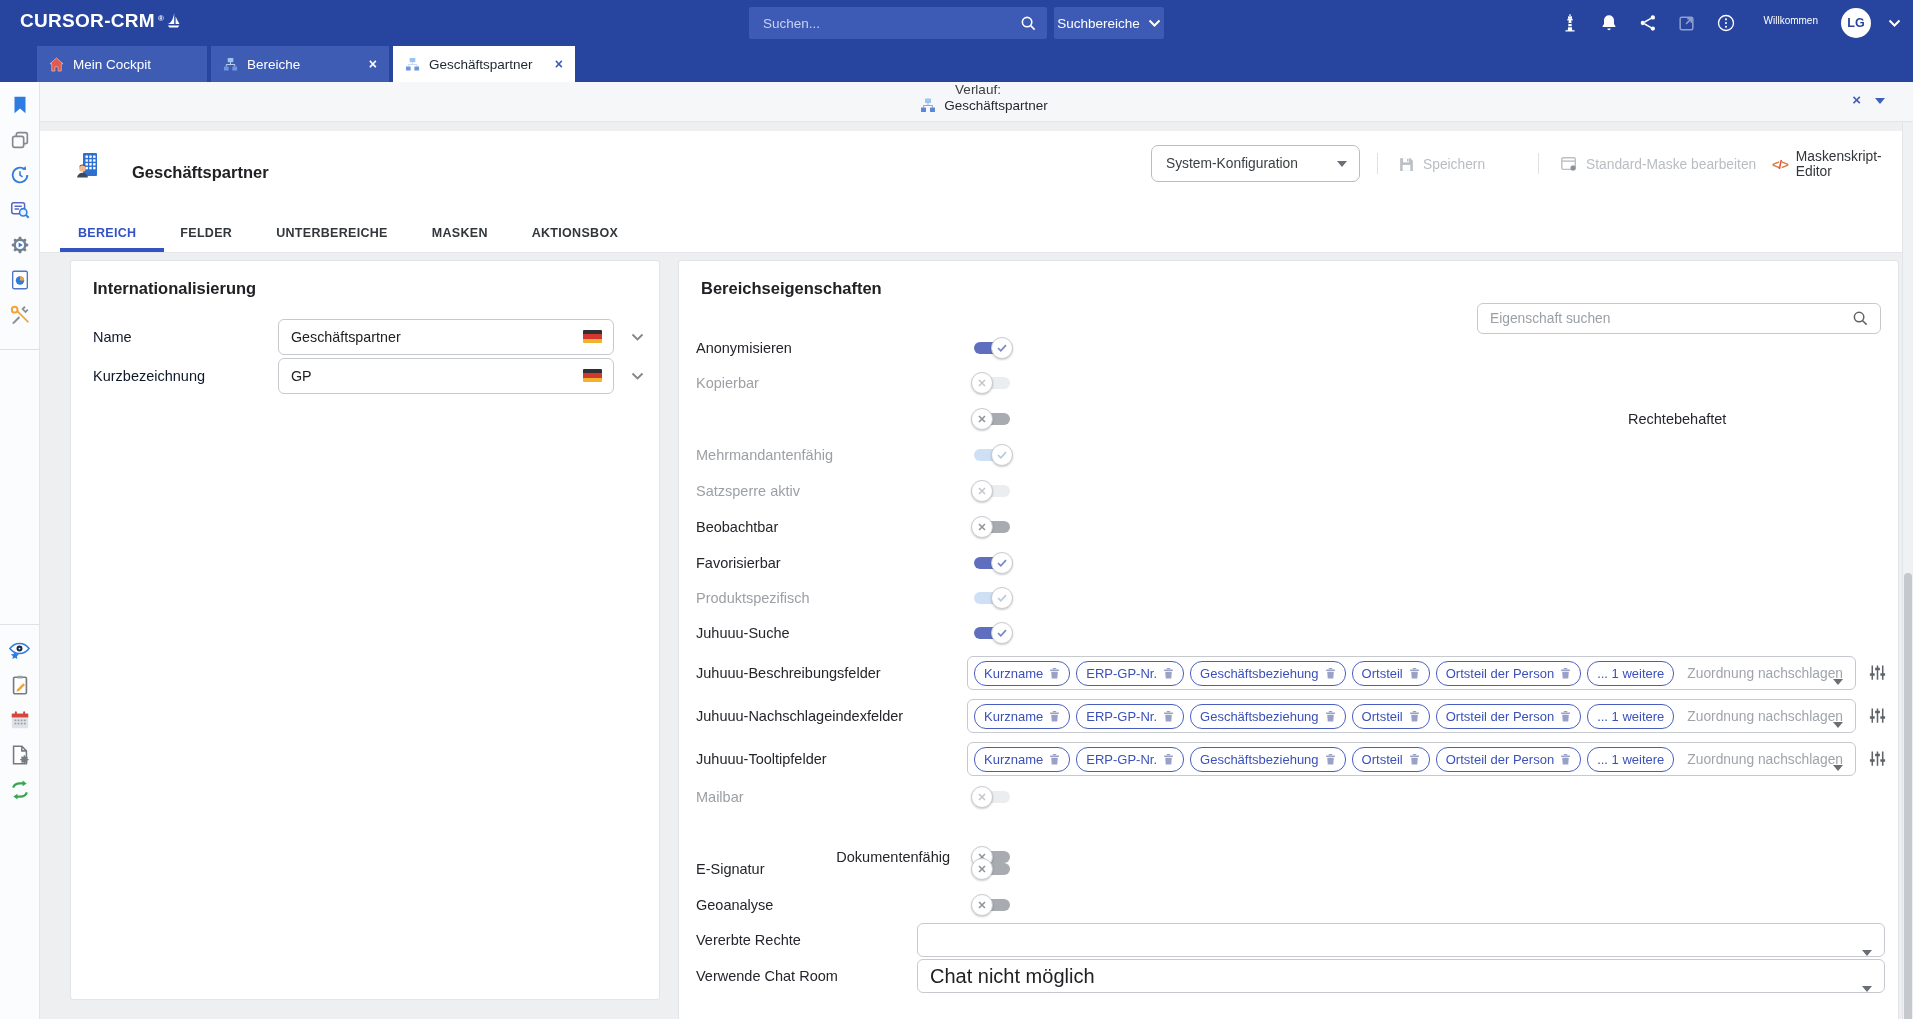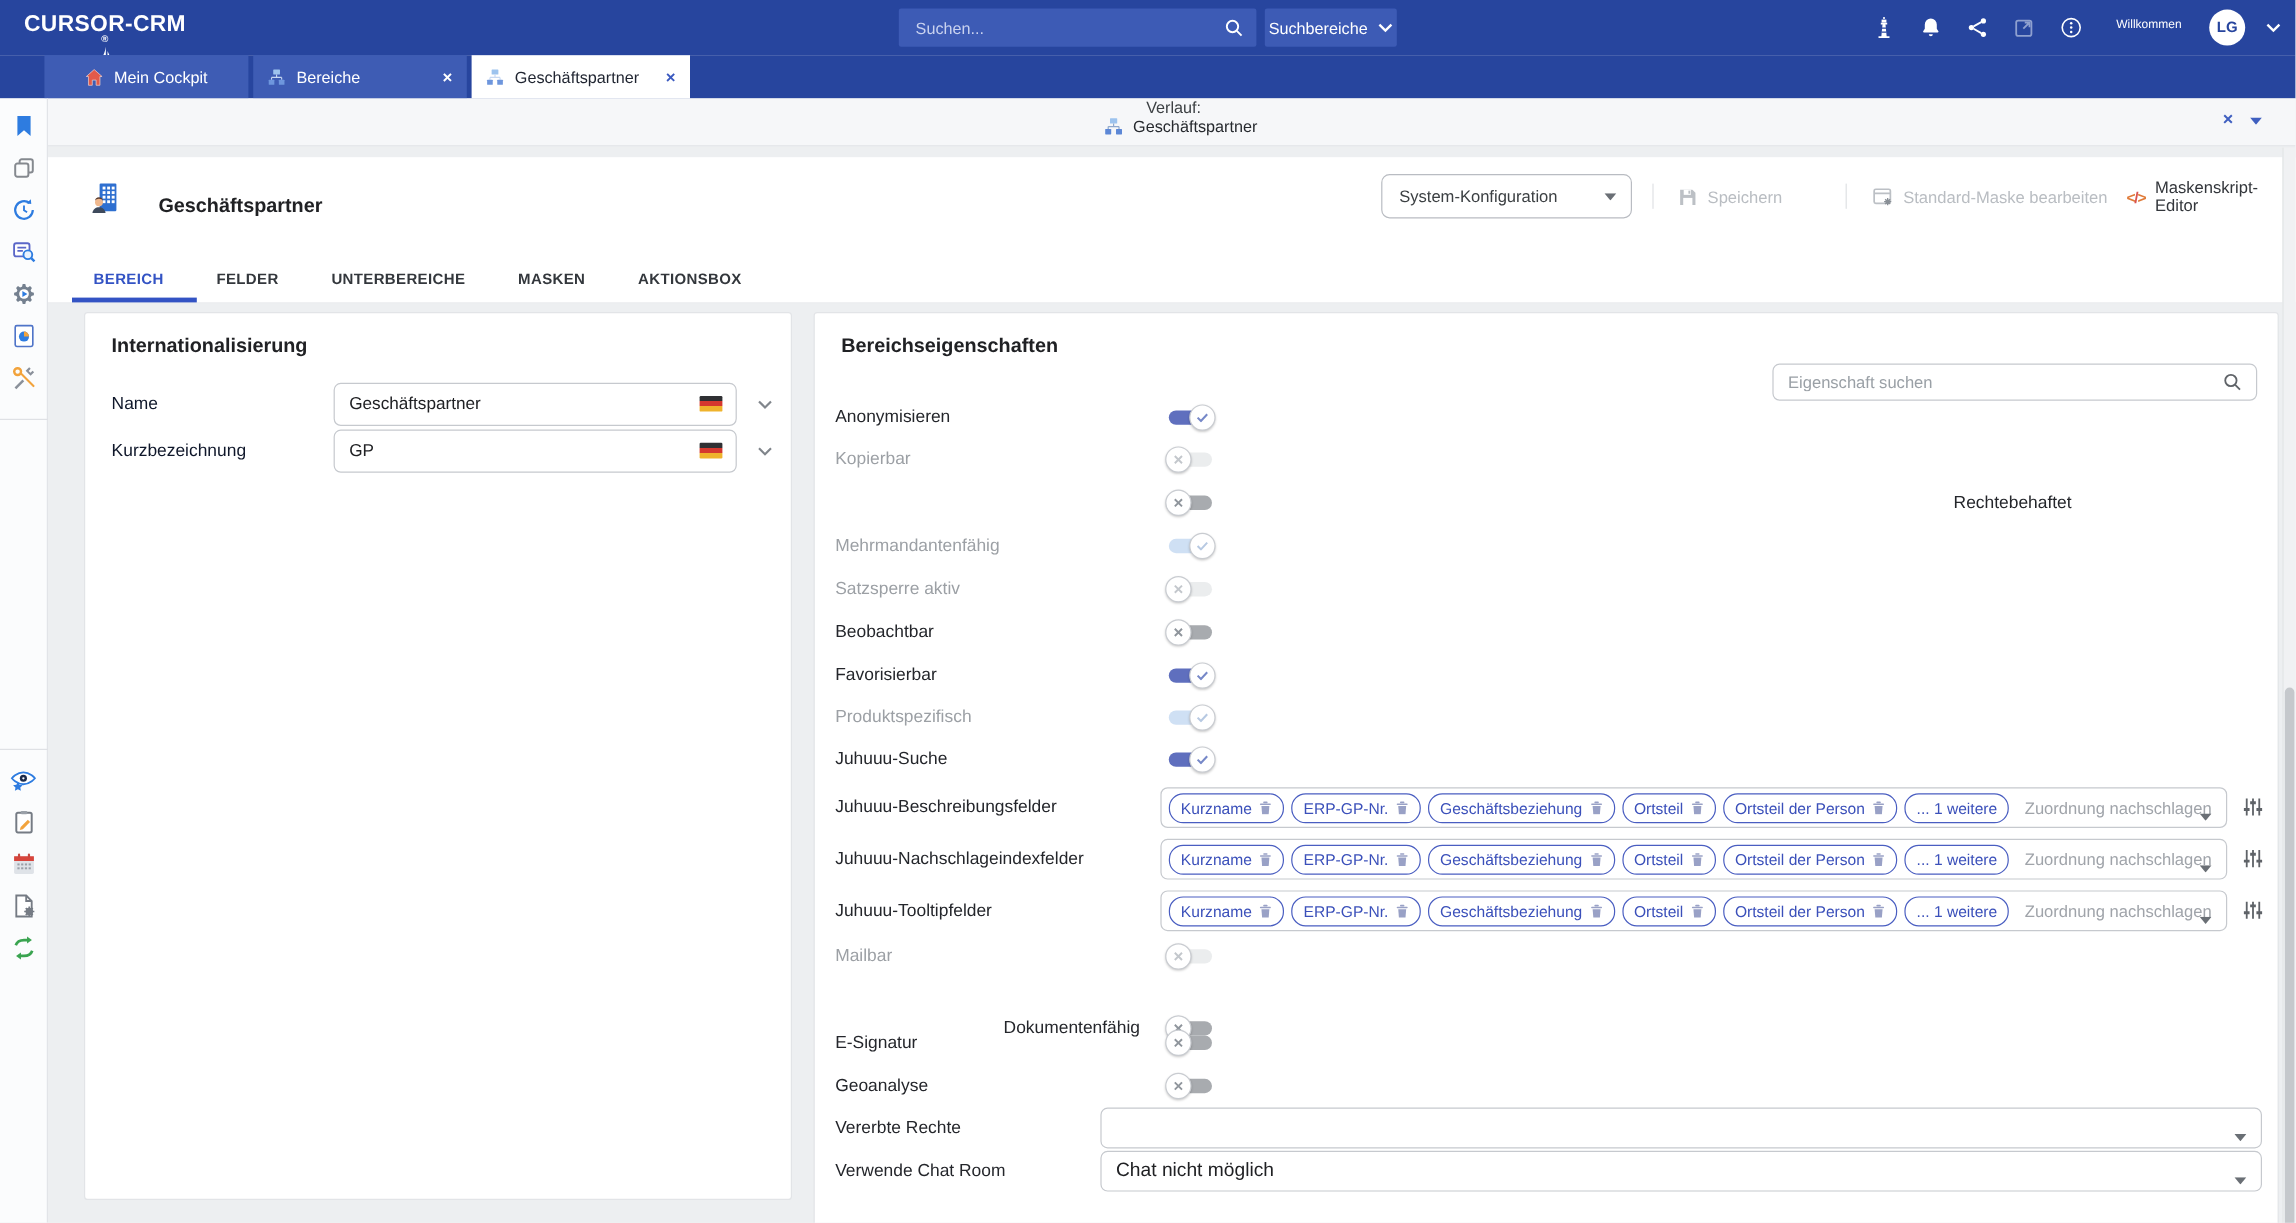--- a/index.html
+++ b/index.html
@@ -3,34 +3,34 @@
 <meta charset="utf-8">
 <style>
   html,body{margin:0;padding:0;}
   body{
     width:1913px;height:1019px;position:relative;overflow:hidden;
     font-family:"Liberation Sans","DejaVu Sans",sans-serif;
     background:#edeff1;color:#24262b;
   }
   
   .topbar{position:absolute;left:0;top:0;width:100%;height:46px;background:#27459e;}
-  .logo{position:absolute;left:20px;top:10px;color:#fff;font-size:19px;font-weight:700;letter-spacing:.3px;display:flex;align-items:center;gap:2px;flex-direction:column;}
+  .logo{position:absolute;left:20px;top:10px;color:#fff;font-size:19px;font-weight:700;letter-spacing:.3px;display:flex;align-items:center;gap:2px;}
   .logo sup{font-size:8px;margin:-6px 1px 0 1px;}
   .tb-search{position:absolute;left:749px;top:7px;width:298px;height:32px;background:#3d5bb5;border-radius:2px;display:flex;align-items:center;}
   .tb-search input{flex:1;background:transparent;border:none;outline:none;color:#5eead4;font-size:13.5px;padding:0 8px 0 14px;font-family:Liberation Sans, sans-serif;}
   .tb-search input::placeholder{color:#c9d2ef;}
   .tb-search .mag{margin-right:10px;display:flex;}
   .tb-scope{position:absolute;left:1054px;top:7px;width:110px;height:32px;background:#3d5bb5;border-radius:2px;display:flex;align-items:center;justify-content:center;gap:8px;color:#fff;font-size:13.5px;cursor:pointer;}
   .tb-right{position:absolute;right:12px;top:0;height:46px;display:flex;align-items:center;gap:17px;}
   .tb-ic{display:flex;align-items:center;justify-content:center;width:22px;height:22px;cursor:pointer;}
   .tb-welcome{color:#fff;font-size:10px;margin:0 6px 6px 10px;}
   .tb-avatar{width:30px;height:30px;border-radius:50%;background:#fff;color:#27459e;font-weight:700;font-size:12.5px;display:flex;align-items:center;justify-content:center;cursor:pointer;}
   
   .tabbar{position:absolute;left:0;top:46px;width:100%;height:36px;background:#27459e;display:flex;padding-left:37px;box-sizing:border-box;gap:4px;}
-  .tab{height:36px;display:flex;align-items:center;gap:9px;padding:0 12px;background:#3e5cb4;color:#fff;font-size:13.5px;box-sizing:border-box;cursor:pointer;justify-content:center;}
+  .tab{height:36px;display:flex;align-items:center;gap:9px;padding:0 12px;background:#3e5cb4;color:#fff;font-size:13.5px;box-sizing:border-box;cursor:pointer;}
   .tab:nth-child(1){width:170px;}
   .tab:nth-child(2){width:178px;}
   .tab:nth-child(3){width:182px;}
   .tab .tclose{margin-left:auto;font-weight:700;font-size:14px;color:#fff;cursor:pointer;line-height:1;}
   .tab.active{background:#fff;color:#1f2430;}
   .tab.active .tclose{color:#3b5ac0;}
   
   .histbar{position:absolute;left:40px;top:82px;right:0;height:40px;background:#f6f7f9;border-bottom:1px solid #e2e4e8;display:flex;align-items:center;padding-left:15px;box-sizing:border-box;flex-direction:column;}
   .histbar .hlabel{font-size:13.5px;color:#3c4043;margin-right:12px;}
   .histbar .hitem{display:flex;align-items:center;gap:8px;font-size:13.5px;color:#26292e;cursor:pointer;}
@@ -89,21 +89,21 @@
   .toggle.off.en .track{background:#a8abaf;}
   .toggle.off.dis .track{background:#ebedee;}
   
   .chipfield{position:absolute;left:271px;width:889px;height:34px;border:1px solid #c6c9ce;border-radius:6px;background:#fff;display:flex;align-items:center;gap:6px;padding:0 28px 0 6px;box-sizing:border-box;overflow:hidden;}
   .chip{height:23px;border:1px solid #4a5ec1;border-radius:12px;display:flex;align-items:center;gap:6px;padding:0 9px;font-size:13px;color:#3b50ba;white-space:nowrap;cursor:pointer;background:#fff;flex:none;}
   .chip .tr{display:flex;cursor:pointer;}
   .chip-ph{font-size:13.8px;color:#a0a4aa;margin-left:7px;white-space:nowrap;}
   .fcaret{position:absolute;right:12px;top:14px;cursor:pointer;}
   .tuneic{position:absolute;left:1172px;top:8px;cursor:pointer;display:flex;}
   
-  .selectfield{position:absolute;left:221px;width:968px;height:34px;border:1px solid #c6c9ce;border-radius:6px;background:#fff;display:flex;align-items:center;font-size:16px;color:#202124;padding:0 28px 0 12px;box-sizing:border-box;cursor:pointer;}
+  .selectfield{position:absolute;left:221px;width:968px;height:34px;border:1px solid #c6c9ce;border-radius:6px;background:#fff;display:flex;align-items:center;font-size:20px;color:#202124;padding:0 28px 0 12px;box-sizing:border-box;cursor:pointer;}
   
   .sbar{position:absolute;right:0;top:123px;bottom:0;width:11px;background:#f0f1f3;border-left:1px solid #e2e4e7;box-sizing:border-box;}
   .sthumb{position:absolute;left:1px;right:1px;top:450px;height:520px;background:#c5c8cc;border-radius:4px;}
 </style>
 </head>
 <body>
 
 <div class="topbar">
   <div class="logo">
     <span>CURSOR-CRM</span>

